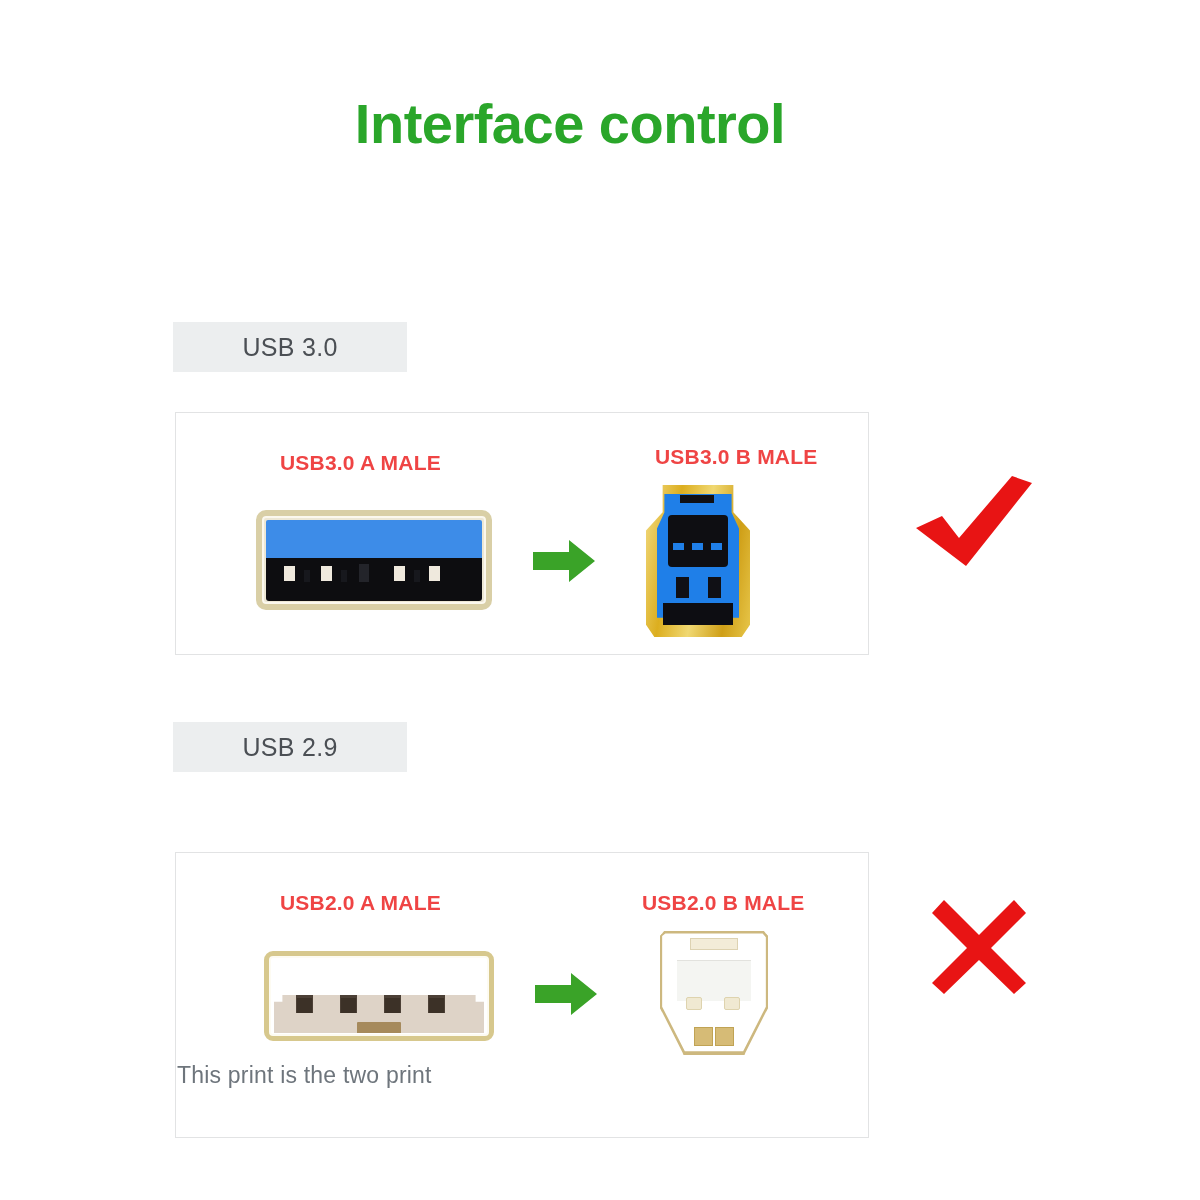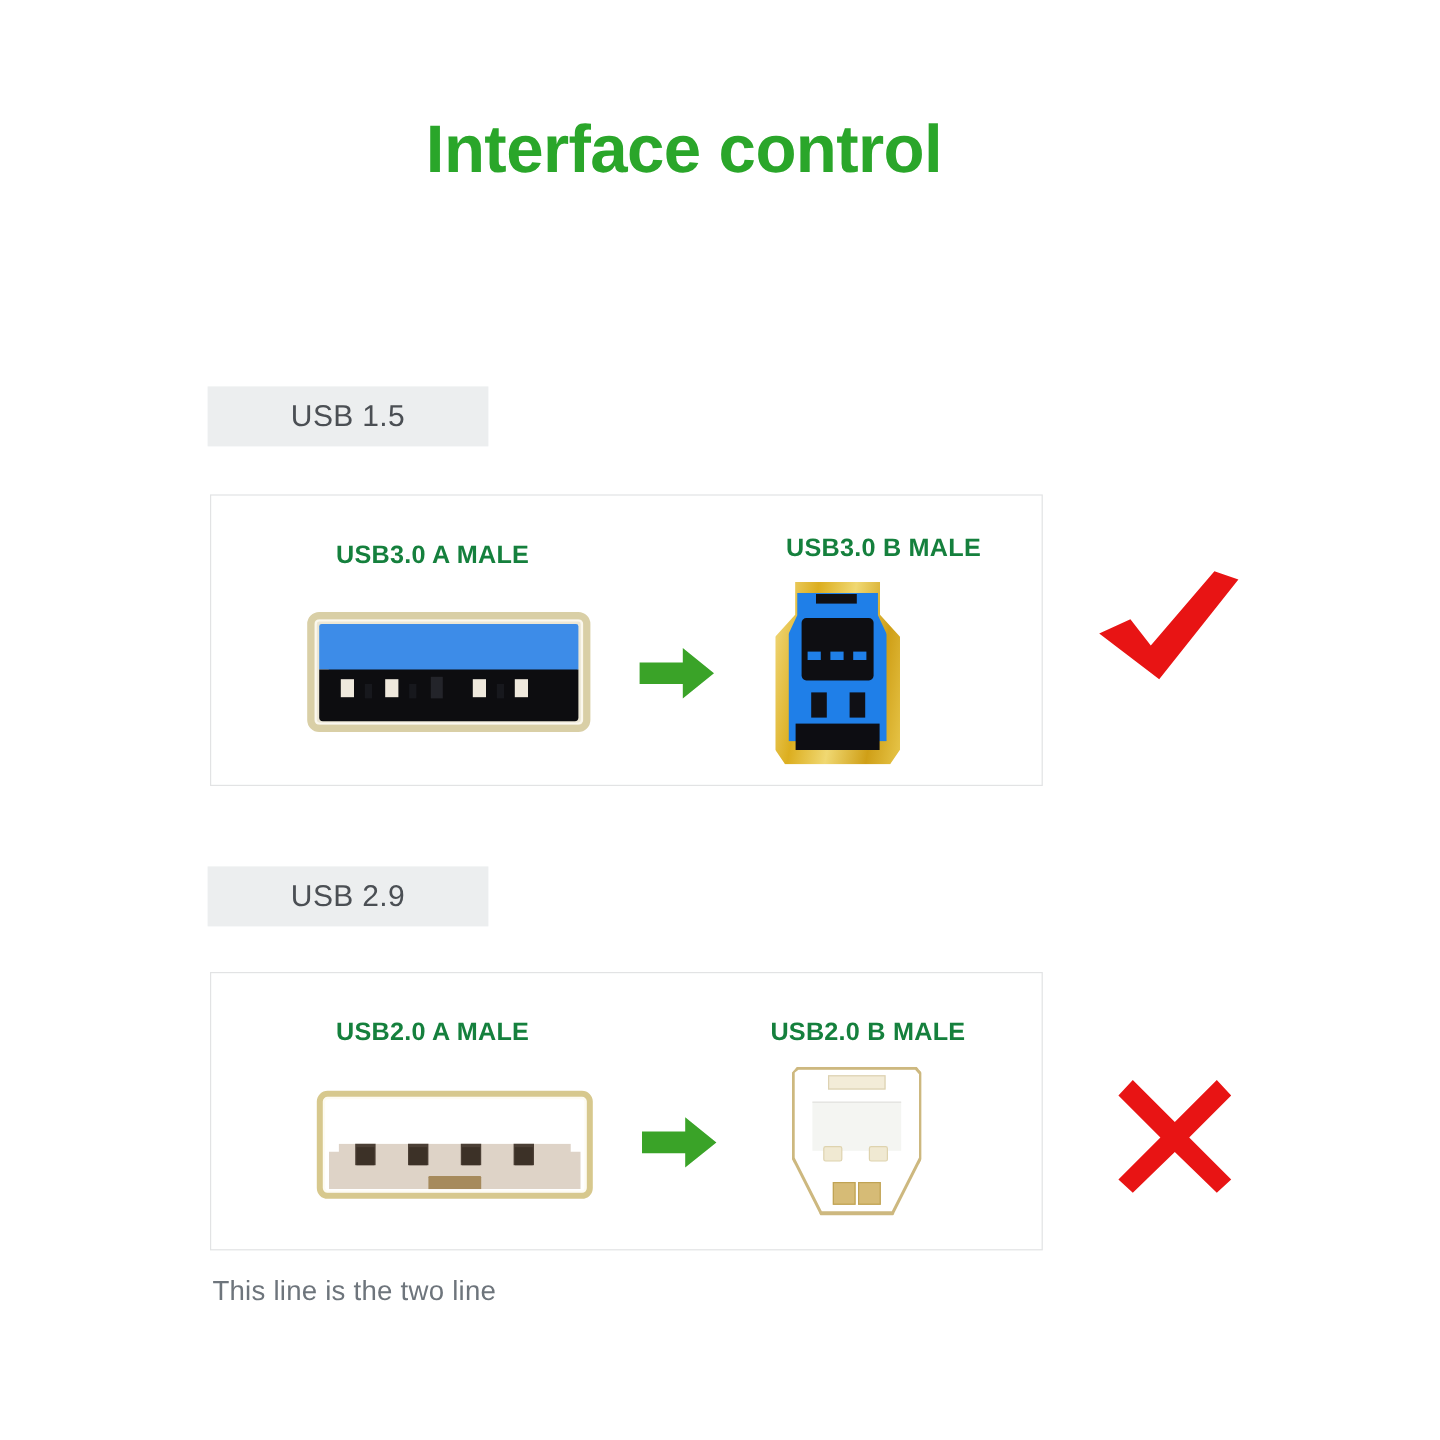--- a/index.html
+++ b/index.html
@@ -47,27 +47,27 @@
   
   .panel {
     position: absolute;
     left: 175px;
     width: 694px;
     border: 1px solid #e2e3e4;
     background: #ffffff;
     box-sizing: border-box;
   }
   .panel-usb30 { top: 412px; height: 243px; }
-  .panel-usb20 { top: 810px; height: 232px; text-decoration: underline; }
+  .panel-usb20 { top: 852px; height: 286px; text-decoration: underline; }
 
   .conn-label {
     position: absolute;
     font-size: 21px;
     font-weight: bold;
-    color: #15803d;
+    color: #ef4444;
     letter-spacing: 0.2px;
     white-space: nowrap;
   }
   .lbl-a30 { left: 104px; top: 38px; }
   .lbl-b30 { left: 479px; top: 32px; }
   .lbl-a20 { left: 104px; top: 38px; }
   .lbl-b20 { left: 466px; top: 38px; }
 
   
   .arrow {
@@ -330,21 +330,21 @@
     font-size: 23px;
     color: #6e757c;
     letter-spacing: 0.2px;
   }
 </style>
 </head>
 <body>
 
 <div class="page-title">Interface control</div>
 
-<div class="section-badge badge-usb30">USB 1.5</div>
+<div class="section-badge badge-usb30">USB 3.0</div>
 
 <div class="panel panel-usb30">
 
   <div class="conn-label lbl-a30">USB3.0 A MALE</div>
   <div class="conn-label lbl-b30">USB3.0 B MALE</div>
 
   <div class="usb30a">
     <div class="shell"></div>
     <div class="blue"></div>
     <div class="blue-strip"></div>
@@ -424,13 +424,13 @@
   </div>
 
 </div>
 
 <div class="mark mark-cross">
   <svg viewBox="0 0 98 98" width="98" height="98" aria-hidden="true">
     <path d="M14 2 L49 37 L84 2 L96 15 L61 50 L96 85 L84 96 L49 62 L14 96 L2 85 L37 50 L2 15 Z" fill="#e81414"></path>
   </svg>
 </div>
 
-<div class="footnote">This line is the two line</div>
+<div class="footnote">This print is the two print</div>
 
 </body></html>

